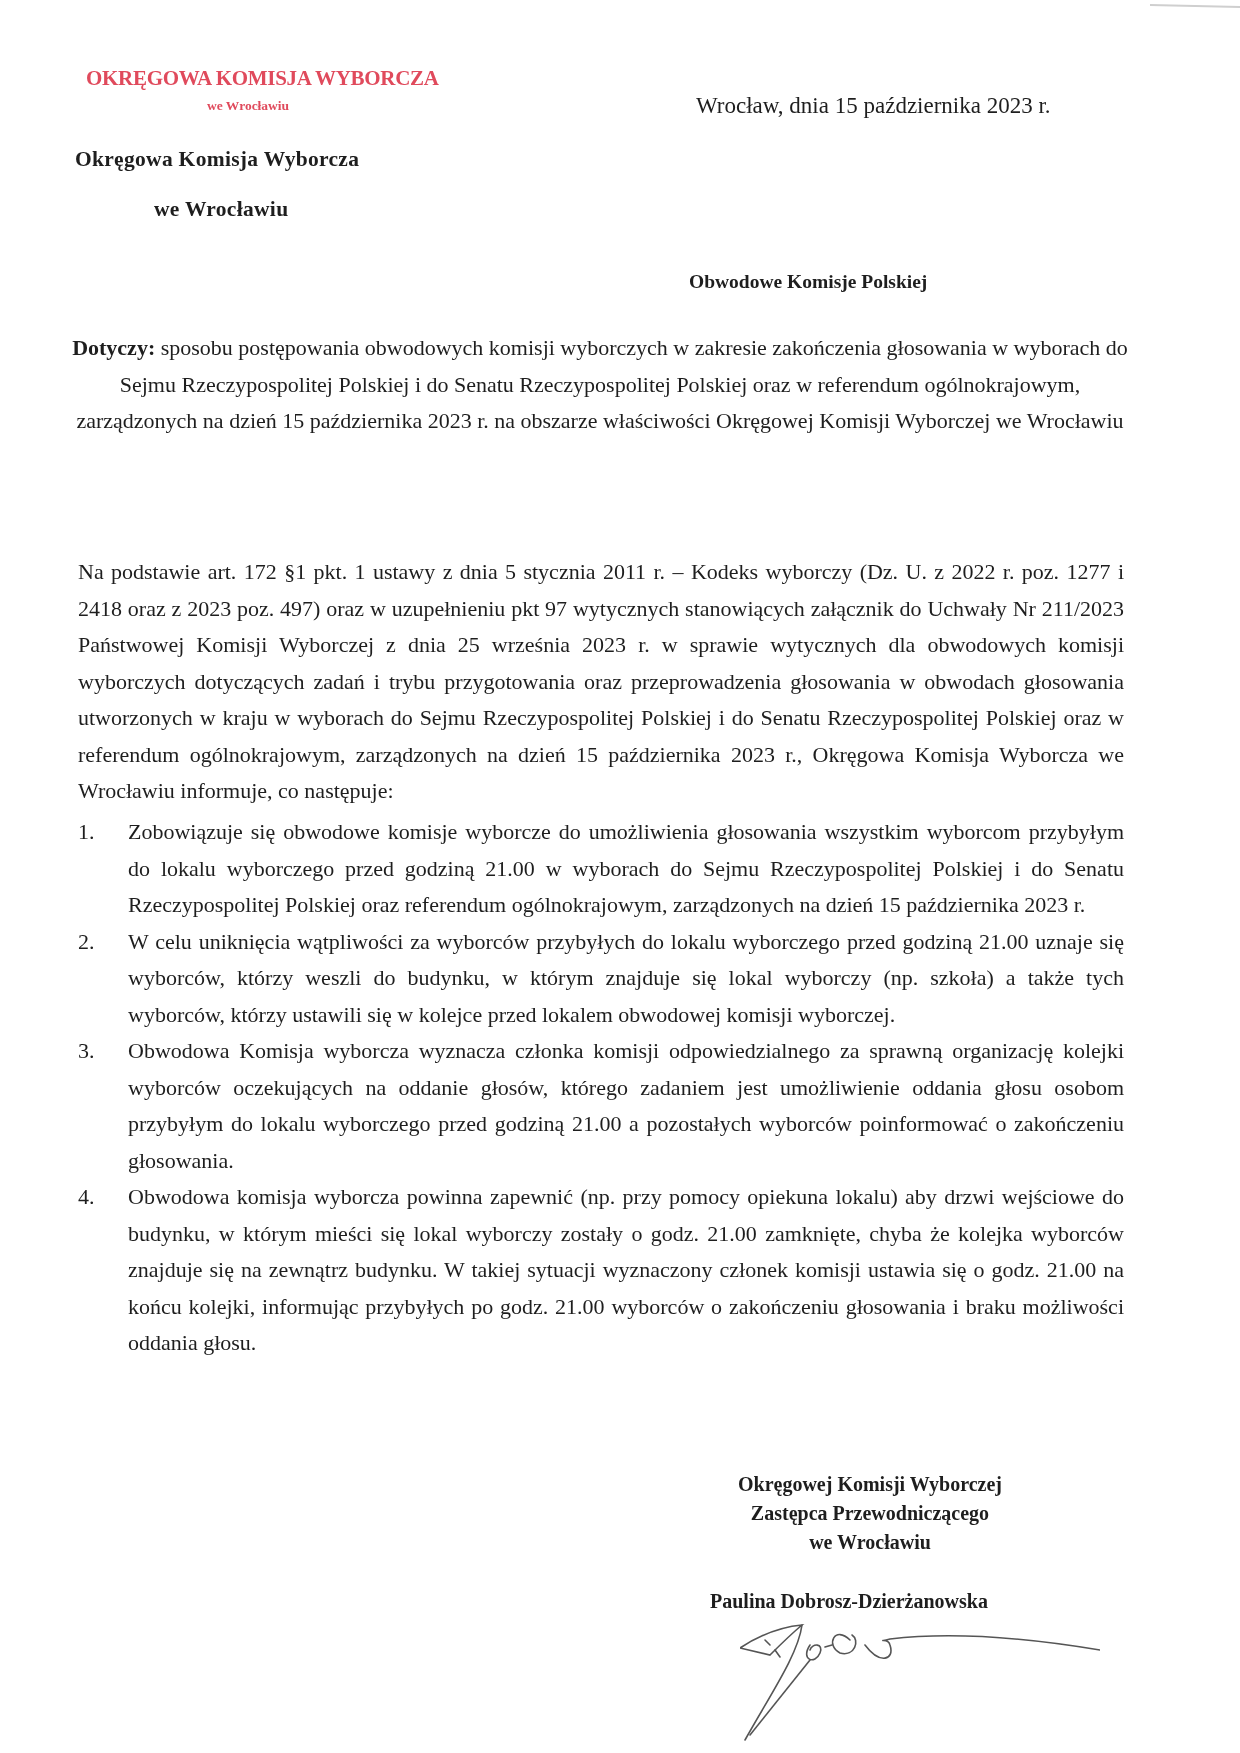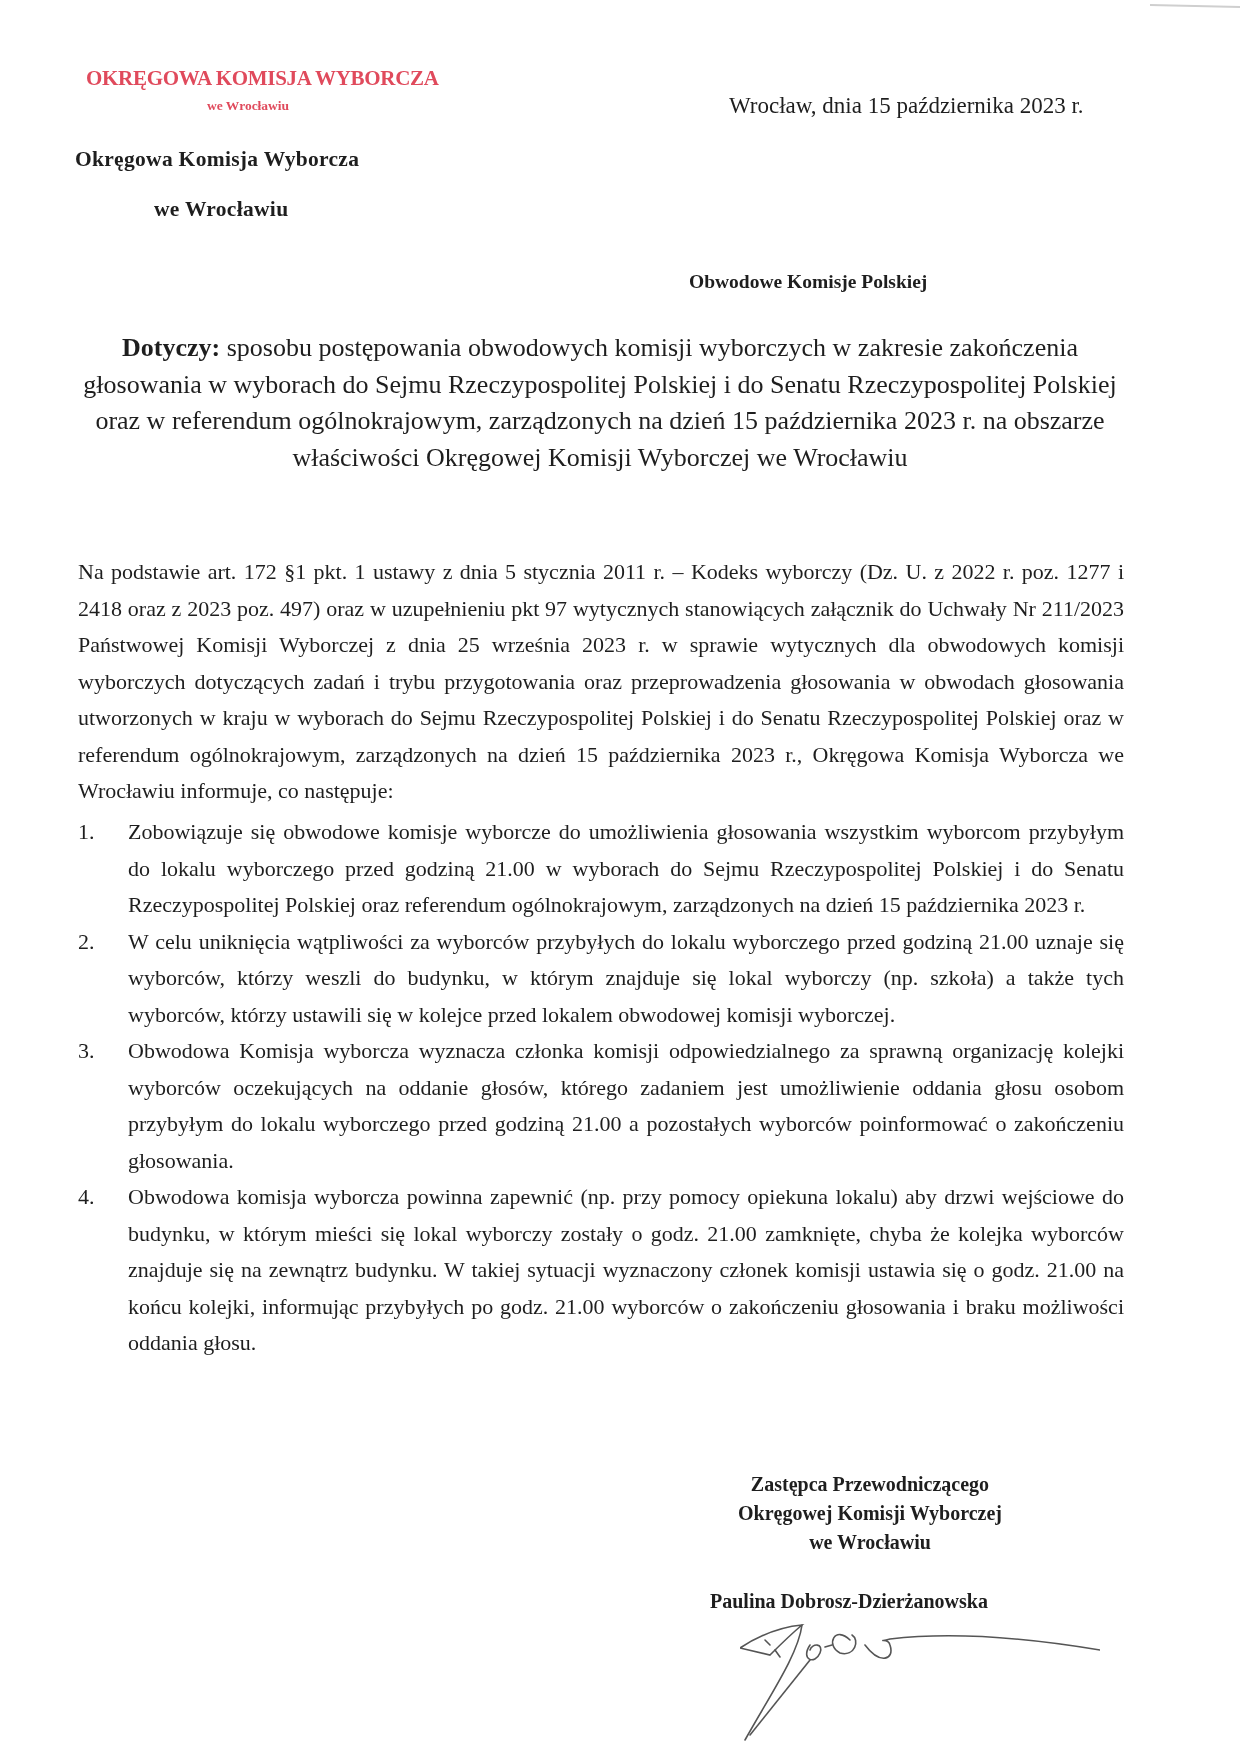--- a/index.html
+++ b/index.html
@@ -1,25 +1,25 @@
 <!DOCTYPE html>
 <html><head>
   <meta charset="utf-8">
   <style>
     html, body { margin: 0; padding: 0; background: #ffffff; }
     body { width: 1240px; height: 1753px; position: relative; overflow: hidden;
            font-family: "Liberation Serif", "DejaVu Serif", serif; color: #1e1e1e; }
     .abs { position: absolute; }
     .stamp-title { left: 86px; top: 66px; font-size: 21px; color: #e04a5c; letter-spacing: -0.3px; font-weight: 600; }
     .stamp-sub { left: 207px; top: 98px; font-size: 13.5px; color: #e04a5c; font-weight: 600; }
-    .date { left: 696px; top: 93px; font-size: 23px; margin-left: 33px; }
+    .date { left: 696px; top: 93px; font-size: 23px; }
     .sender1 { left: 75px; top: 147px; font-size: 21.5px; font-weight: bold; letter-spacing: 0.3px; }
     .sender2 { left: 154px; top: 197px; font-size: 21.5px; font-weight: bold; letter-spacing: 0.3px; }
     .recipient { left: 689px; top: 271px; font-size: 19.5px; font-weight: bold; }
-    .subject { left: 70px; top: 330px; width: 1060px; font-size: 26px; line-height: 36.5px; text-align: center; }
+    .subject { left: 70px; top: 330px; width: 1060px; font-size: 22px; line-height: 36.5px; text-align: center; }
     .subject b { font-weight: bold; }
     .body-par { left: 78px; top: 518px; width: 1046px; font-size: 22px; line-height: 36.5px; text-align: justify; margin-top: 36px; }
     .list { left: 78px; top: 814px; width: 1046px; font-size: 22px; line-height: 36.5px; }
     .item { position: relative; padding-left: 50px; text-align: justify; }
     .item .num { position: absolute; left: 0; top: 0; }
     .sig-title { left: 660px; top: 1470px; width: 420px; text-align: center; font-size: 20px; font-weight: bold; line-height: 29px; }
     .sig-name { left: 690px; top: 1590px; font-size: 20px; font-weight: bold; margin-left: 20px; }
     .signature { left: 740px; top: 1615px; width: 360px; height: 130px; }
     .scan-mark { left: 1150px; top: 0; width: 90px; height: 10px; }
   </style>
@@ -59,22 +59,22 @@
     <span class="num">3.</span>
     <span>Obwodowa Komisja wyborcza wyznacza członka komisji odpowiedzialnego za sprawną organizację kolejki wyborców oczekujących na oddanie głosów, którego zadaniem jest umożliwienie oddania głosu osobom przybyłym do lokalu wyborczego przed godziną 21.00 a pozostałych wyborców poinformować o  zakończeniu głosowania.</span>
   </div>
   <div class="item">
     <span class="num">4.</span>
     <span>Obwodowa komisja wyborcza powinna zapewnić (np. przy pomocy opiekuna lokalu) aby drzwi wejściowe do budynku, w którym mieści się lokal wyborczy zostały o godz. 21.00 zamknięte, chyba że kolejka wyborców znajduje się na zewnątrz budynku. W takiej sytuacji wyznaczony członek komisji ustawia się o godz. 21.00 na końcu kolejki, informując przybyłych po godz. 21.00 wyborców o zakończeniu głosowania i braku możliwości oddania głosu.</span>
   </div>
 </div>
 
 <div class="abs sig-title">
+  <div>Okręgowej Komisji Wyborczej</div>
   <div>Zastępca Przewodniczącego</div>
-  <div>Okręgowej Komisji Wyborczej</div>
   <div>we Wrocławiu</div>
 </div>
 <div class="abs sig-name">Paulina Dobrosz-Dzierżanowska</div>
 
 <svg class="abs signature" viewBox="0 0 360 130">
   <g fill="none" stroke="#555" stroke-width="1.6" stroke-linecap="round">
     <path d="M0 33 C 20 20, 40 12, 62 10 C 50 20, 40 30, 30 40 L 0 33"></path>
     <path d="M62 10 C 58 40, 30 80, 5 125"></path>
     <path d="M10 120 C 30 95, 50 70, 70 45"></path>
     <path d="M70 30 C 60 45, 75 50, 80 38 C 84 28, 72 28, 70 35"></path>

